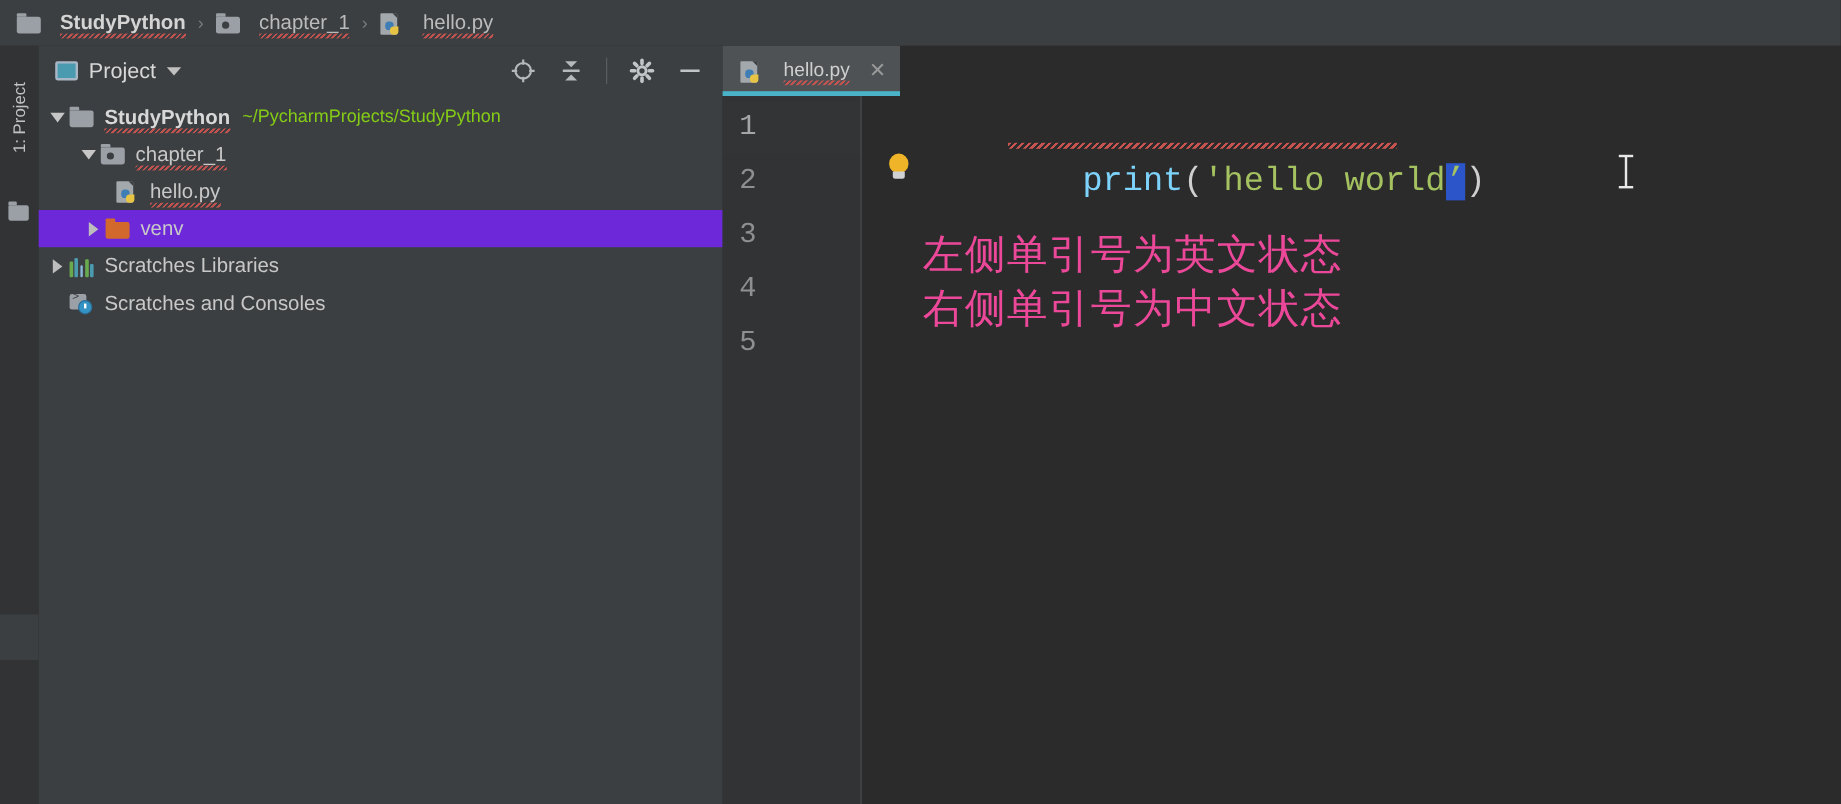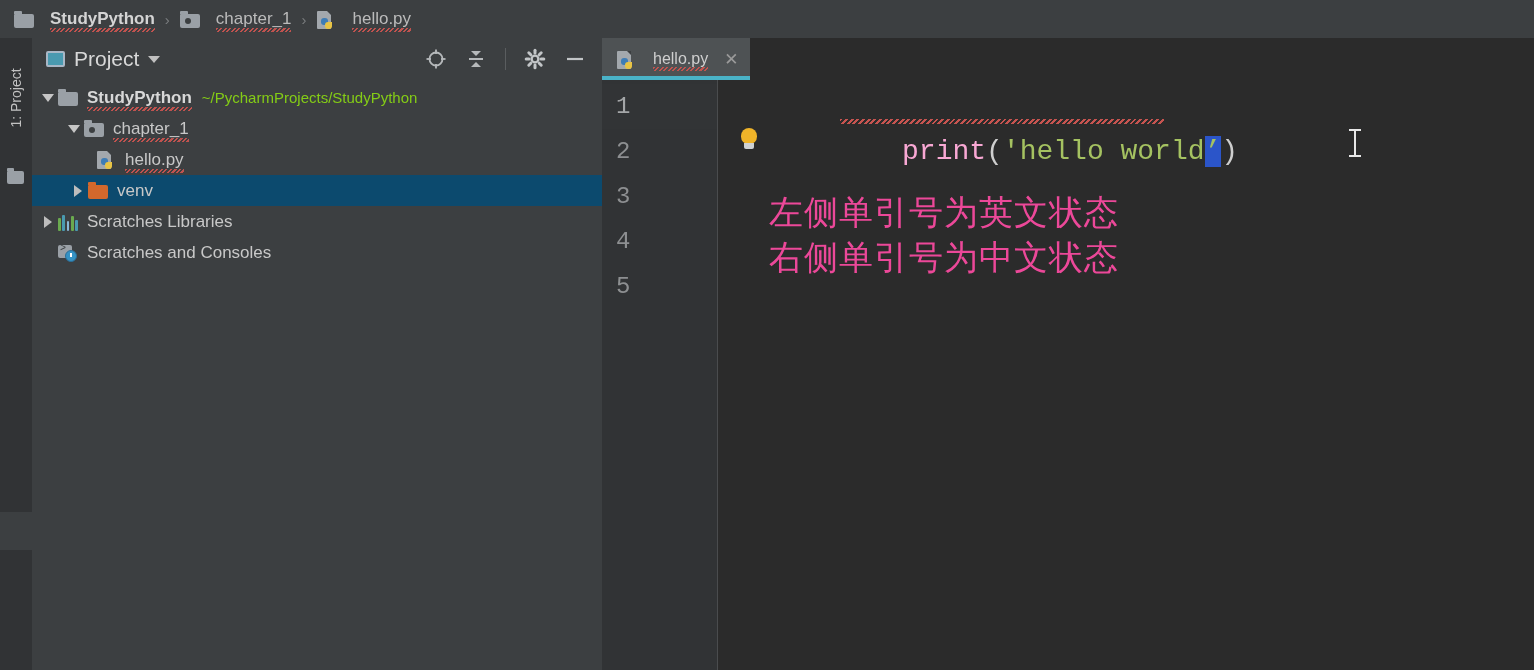--- a/index.html
+++ b/index.html
@@ -90,40 +90,40 @@
   .panel-header {
     height: 42px; display: flex; align-items: center;
     padding: 0 10px 0 14px;
   }
   .panel-title-wrap { display: flex; align-items: center; gap: 9px; }
   .panel-icon {
     width: 19px; height: 16px;
     border: 2px solid #a9b7c6; border-radius: 2px;
     background: #4a9ab0;
   }
-  .panel-title { font-size: 21px; color: #d8d8d8; }
+  .panel-title { font-size: 18px; color: #d8d8d8; }
   .caret-down {
     width: 0; height: 0;
     border-left: 6px solid transparent; border-right: 6px solid transparent;
     border-top: 7px solid #c0c0c0;
   }
   .panel-actions {
     margin-left: auto; display: flex; align-items: center; gap: 18px;
     padding-right: 6px;
   }
   .act { width: 22px; height: 22px; position: relative; }
   .vdivider { width: 1px; height: 22px; background: #5a5d5f; }
 
   
   .tree { padding-top: 2px; font-size: 17px; }
   .tree-row {
     height: 31px; display: flex; align-items: center;
     padding-left: 6px; position: relative; white-space: nowrap;
   }
-  .tree-row.selected { background: #0c4a6e; padding-left: 36px; }
+  .tree-row.selected { background: #6d28d9; padding-left: 36px; }
   .arrow {
     width: 20px; display: flex; align-items: center; justify-content: center;
     flex: 0 0 20px;
   }
   .arrow .tri-down {
     width: 0; height: 0;
     border-left: 6px solid transparent; border-right: 6px solid transparent;
     border-top: 8px solid #c6c6c6;
   }
   .arrow .tri-right {
@@ -235,21 +235,21 @@
   .code-pane {
     flex: 1; position: relative;
     font-family: "Liberation Mono", "DejaVu Sans Mono", monospace;
     padding-top: 4px;
   }
   .code-line {
     height: 45px; line-height: 45px;
     padding-left: 16px; font-size: 28px; white-space: pre;
     position: relative;
   }
-  .tok-fn { color: #f9a8d4; }
+  .tok-fn { color: #7dd3fc; }
   .tok-paren { color: #cfcfcf; }
   .tok-str { color: #a5c261; }
   .sel-quote { background: #2b55c9; color: #a5c261; }
   .str-squiggle {
     position: absolute; left: 122px; bottom: 5px; width: 324px; height: 5px;
     background-image: repeating-linear-gradient(135deg,
       #c75450 0px, #c75450 2px, transparent 2px, transparent 4px);
   }
 
   

